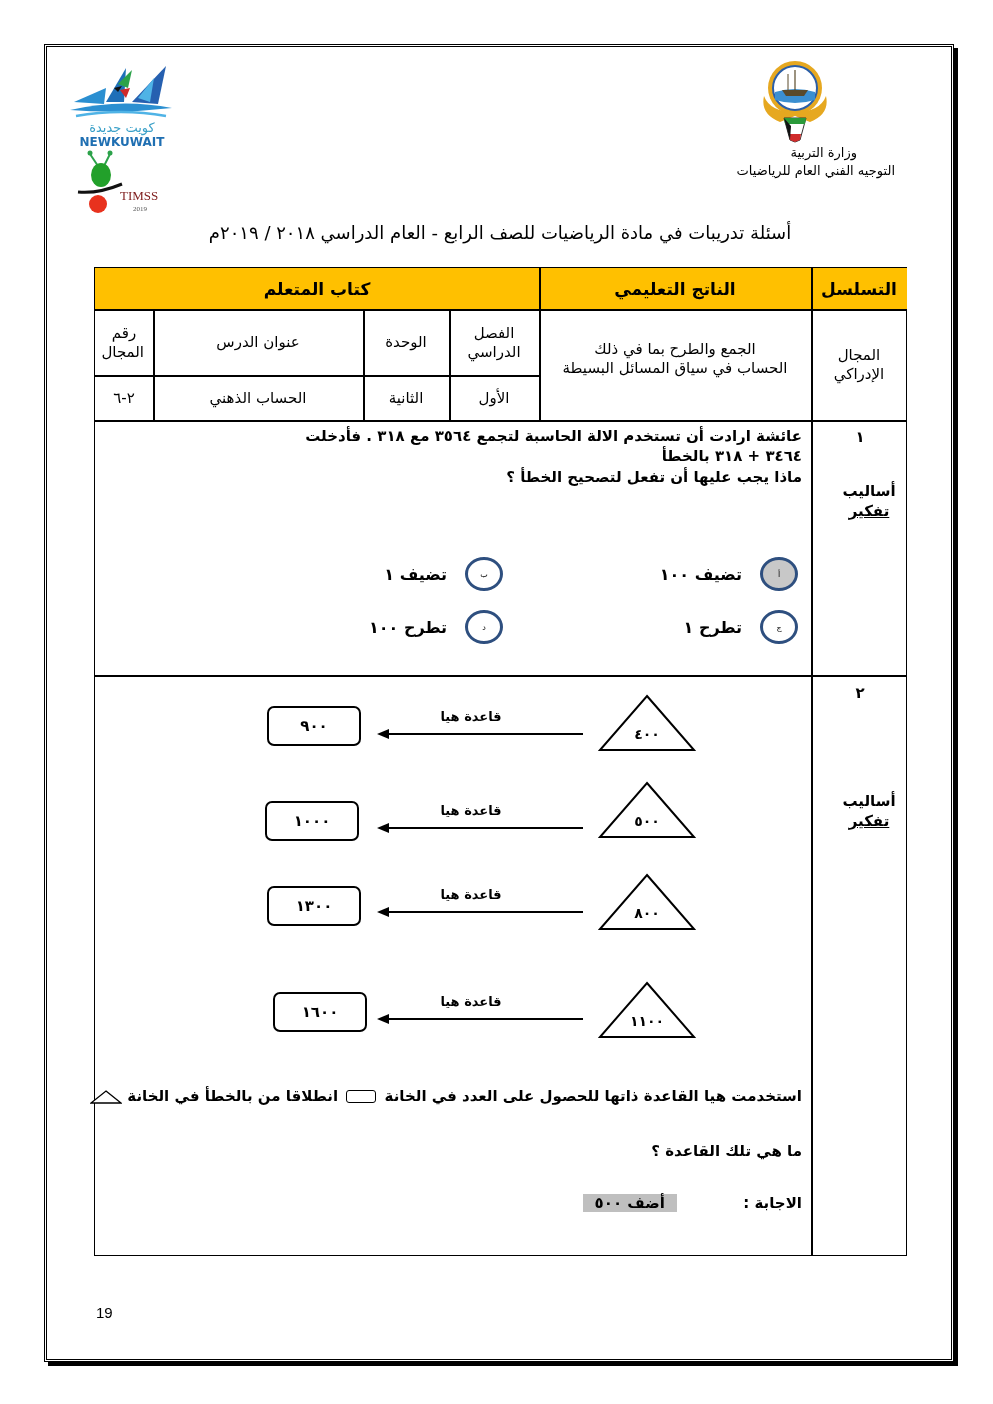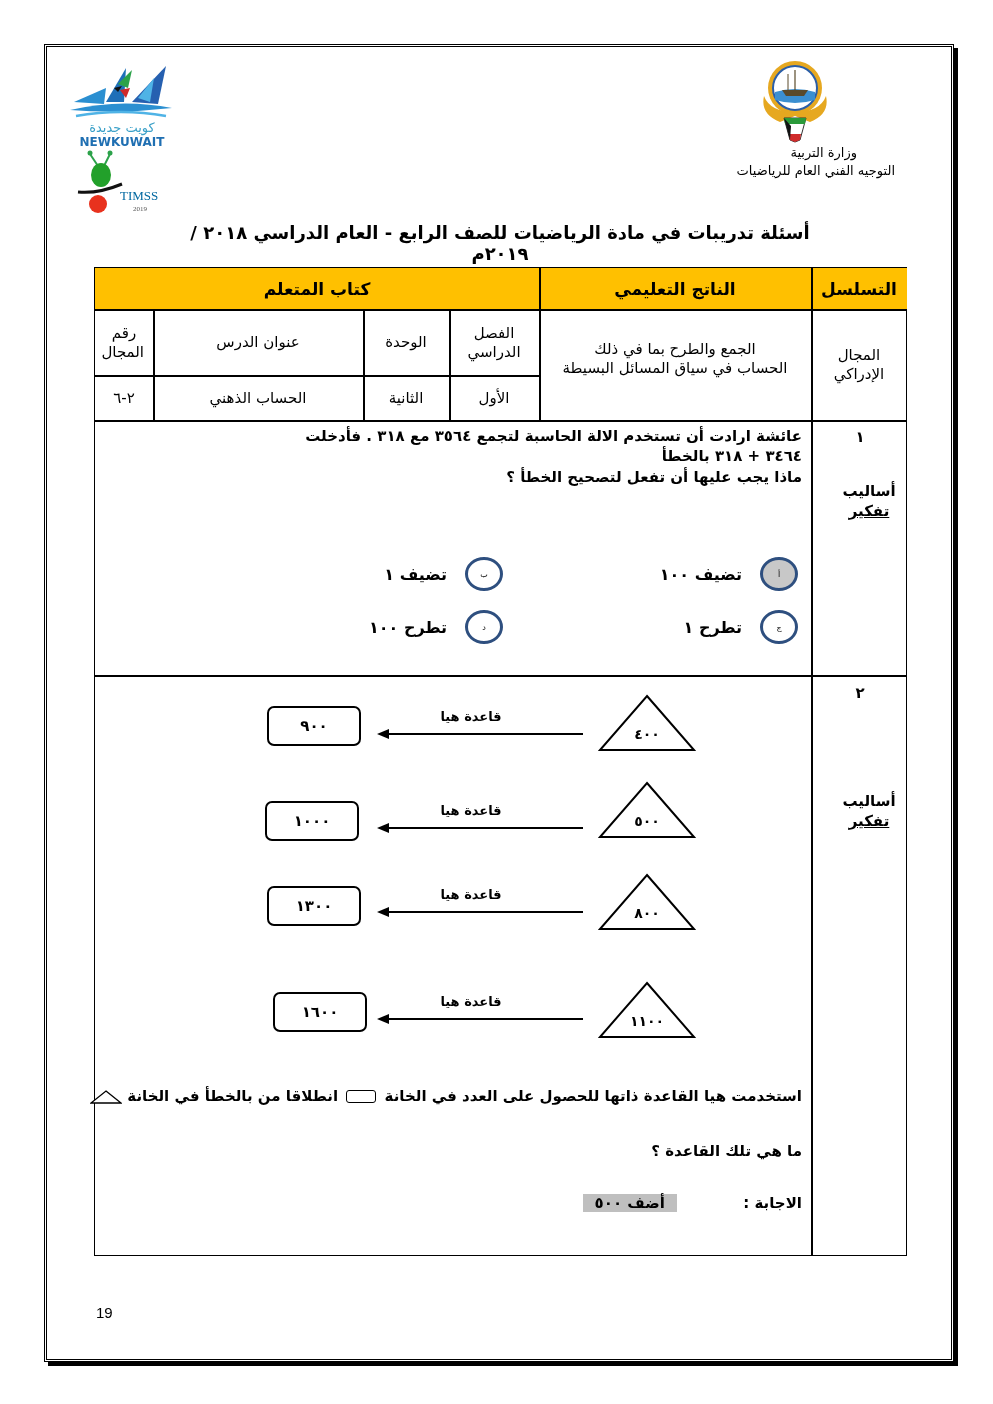--- a/index.html
+++ b/index.html
@@ -4,27 +4,27 @@
 <style>
   html, body { margin: 0; padding: 0; background: #ffffff; }
   body { width: 993px; height: 1404px; position: relative; overflow: hidden;
          font-family: "DejaVu Sans", "Liberation Sans", sans-serif; color: #000; }
   .page-frame { position: absolute; left: 44px; top: 44px; width: 904px; height: 1312px;
                 border: 3px double #000; box-shadow: 4px 4px 0 #000; }
   .abs { position: absolute; }
   
   .newkuwait { left: 66px; top: 58px; width: 110px; height: 92px; }
   .timss { left: 76px; top: 148px; width: 110px; height: 70px; }
-  .timss-text { font-family: "Liberation Serif", serif; font-size: 13px; left: 120px; top: 188px; color:#0369a1; }
+  .timss-text { font-family: "Liberation Serif", serif; font-size: 13px; left: 120px; top: 188px; color:#7f1d1d; }
   .timss-year { font-family: "Liberation Serif", serif; font-size: 7px; left: 133px; top: 205px; color:#555; }
   .emblem { left: 760px; top: 56px; width: 70px; height: 88px; }
   .ministry { right: 136px; top: 145px; font-size: 13px; direction: rtl; text-align: right; }
   .dept { right: 98px; top: 163px; font-size: 13px; direction: rtl; text-align: right; }
   .main-title { left: 175px; top: 222px; width: 650px; text-align: center; direction: rtl;
-                font-size: 18px; font-weight: bold; font-family: "DejaVu Sans", sans-serif; }
+                font-size: 18px; font-weight: normal; font-family: "DejaVu Sans", sans-serif; }
 
   
   .tbl { position: absolute; left: 94px; top: 267px; width: 813px; height: 989px;
          border: 1.5px solid #000; box-sizing: border-box; }
   .line-h, .line-v { position: absolute; background: #000; }
   .line-h { height: 1.5px; }
   .line-v { width: 1.5px; }
   .hdr { position: absolute; top: 0; height: 41px; background: #ffc000; display: flex;
          align-items: center; justify-content: center; font-weight: bold; font-size: 17px; direction: rtl; }
   .cell { position: absolute; display: flex; align-items: center; justify-content: center;

